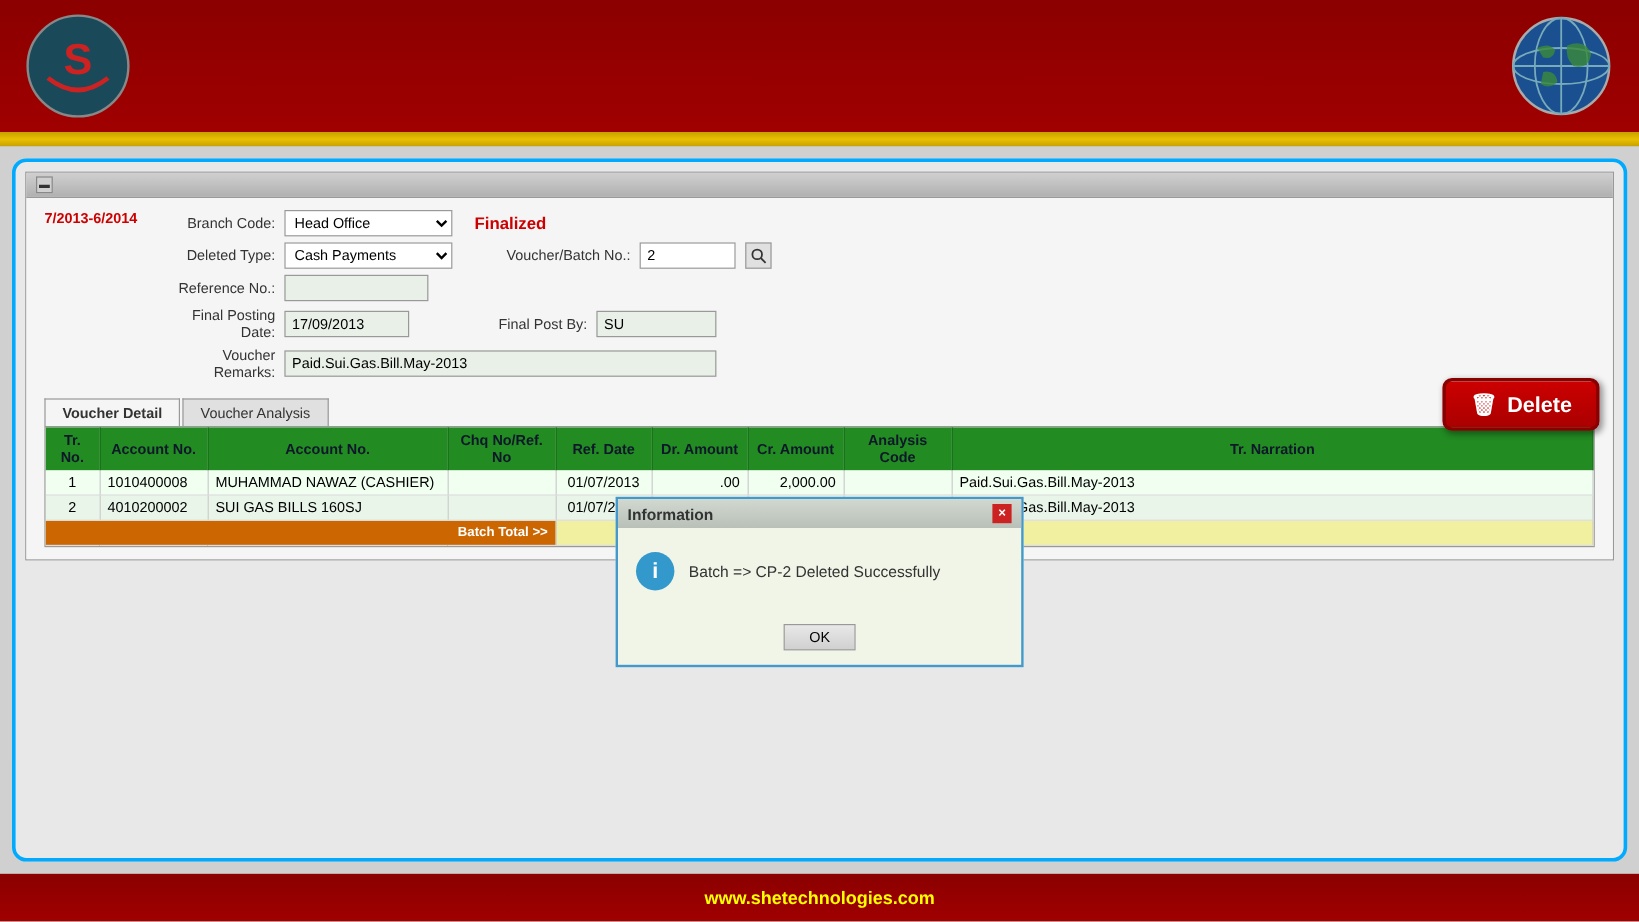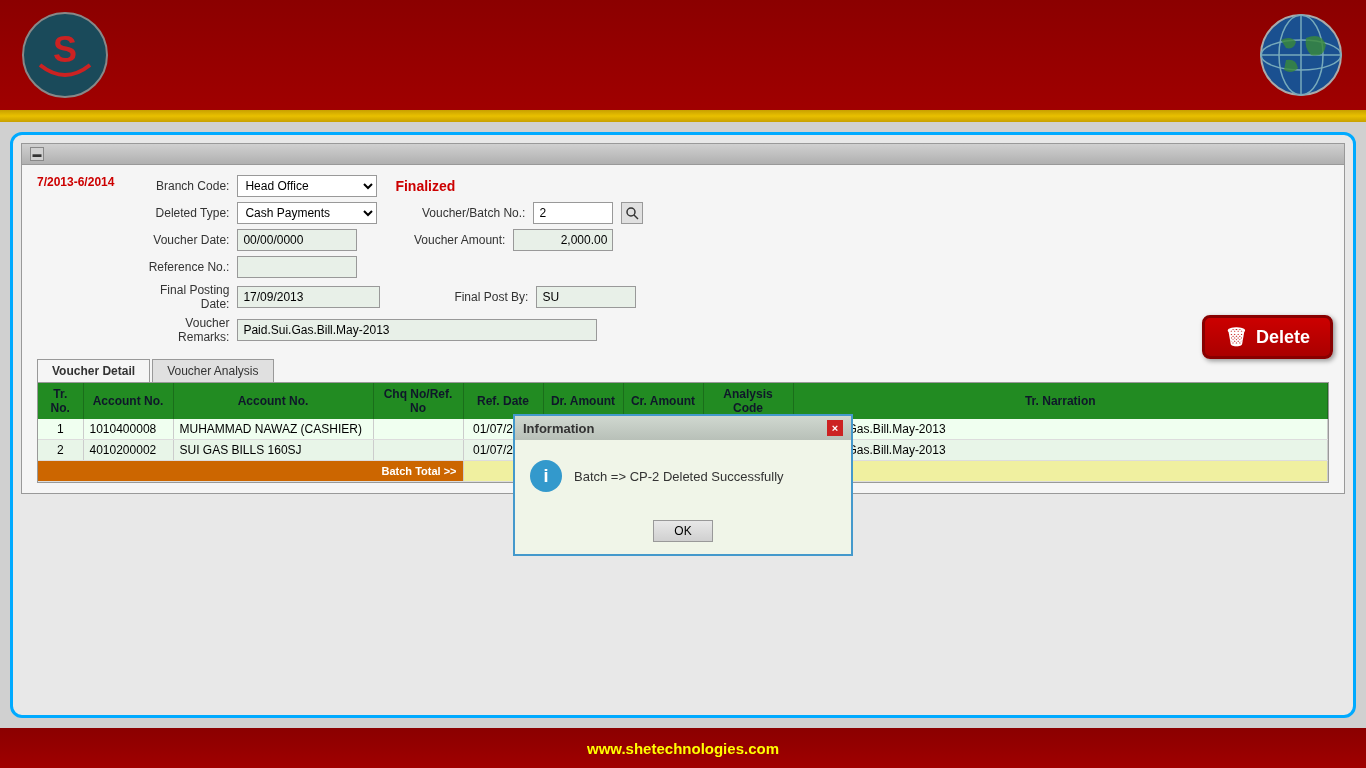--- a/index.html
+++ b/index.html
@@ -371,35 +371,29 @@
               <span class="form-label" style="width:130px; margin-left:10px;">Voucher/Batch No.:</span>
               <input type="text" class="form-input-white" style="width: 80px;" value="2">
               <div style="width:22px; height:22px; background:#e0e0e0; border:1px solid #999; display:flex; align-items:center; justify-content:center; cursor:pointer;">
                 <svg width="14" height="14" viewBox="0 0 14 14">
                   <circle cx="6" cy="6" r="4" fill="none" stroke="#333" stroke-width="1.5"></circle>
                   <line x1="9" y1="9" x2="13" y2="13" stroke="#333" stroke-width="1.5"></line>
                 </svg>
               </div>
             </div>
 
-            <div class="form-row">
-              <span class="form-label" style="width:85px;">Voucher Date:</span>
-              <input type="text" class="form-input" style="width: 120px;" value="00/00/0000">
-              <span class="form-label" style="width:130px; margin-left:10px;">Voucher Amount:</span>
-              <input type="text" class="form-input" style="width: 100px; text-align: right;" value="2,000.00">
-            </div>
 
             <div class="form-row">
               <span class="form-label" style="width:85px;">Reference No.:</span>
               <input type="text" class="form-input" style="width: 120px;" value="">
             </div>
 
             <div class="form-row">
               <span class="form-label" style="width:85px;">Final Posting Date:</span>
-              <input type="text" class="form-input" style="width: 143px;" value="17/09/2013">
+              <input type="text" class="form-input" style="width: 104px;" value="17/09/2013">
               <span class="form-label" style="width:130px; margin-left:10px;">Final Post By:</span>
               <input type="text" class="form-input" style="width: 100px;" value="SU">
             </div>
 
             <div class="form-row">
               <span class="form-label" style="width:85px;">Voucher Remarks:</span>
               <input type="text" class="form-input" style="width: 360px;" value="Paid.Sui.Gas.Bill.May-2013">
             </div>
           </div>
         </div>

